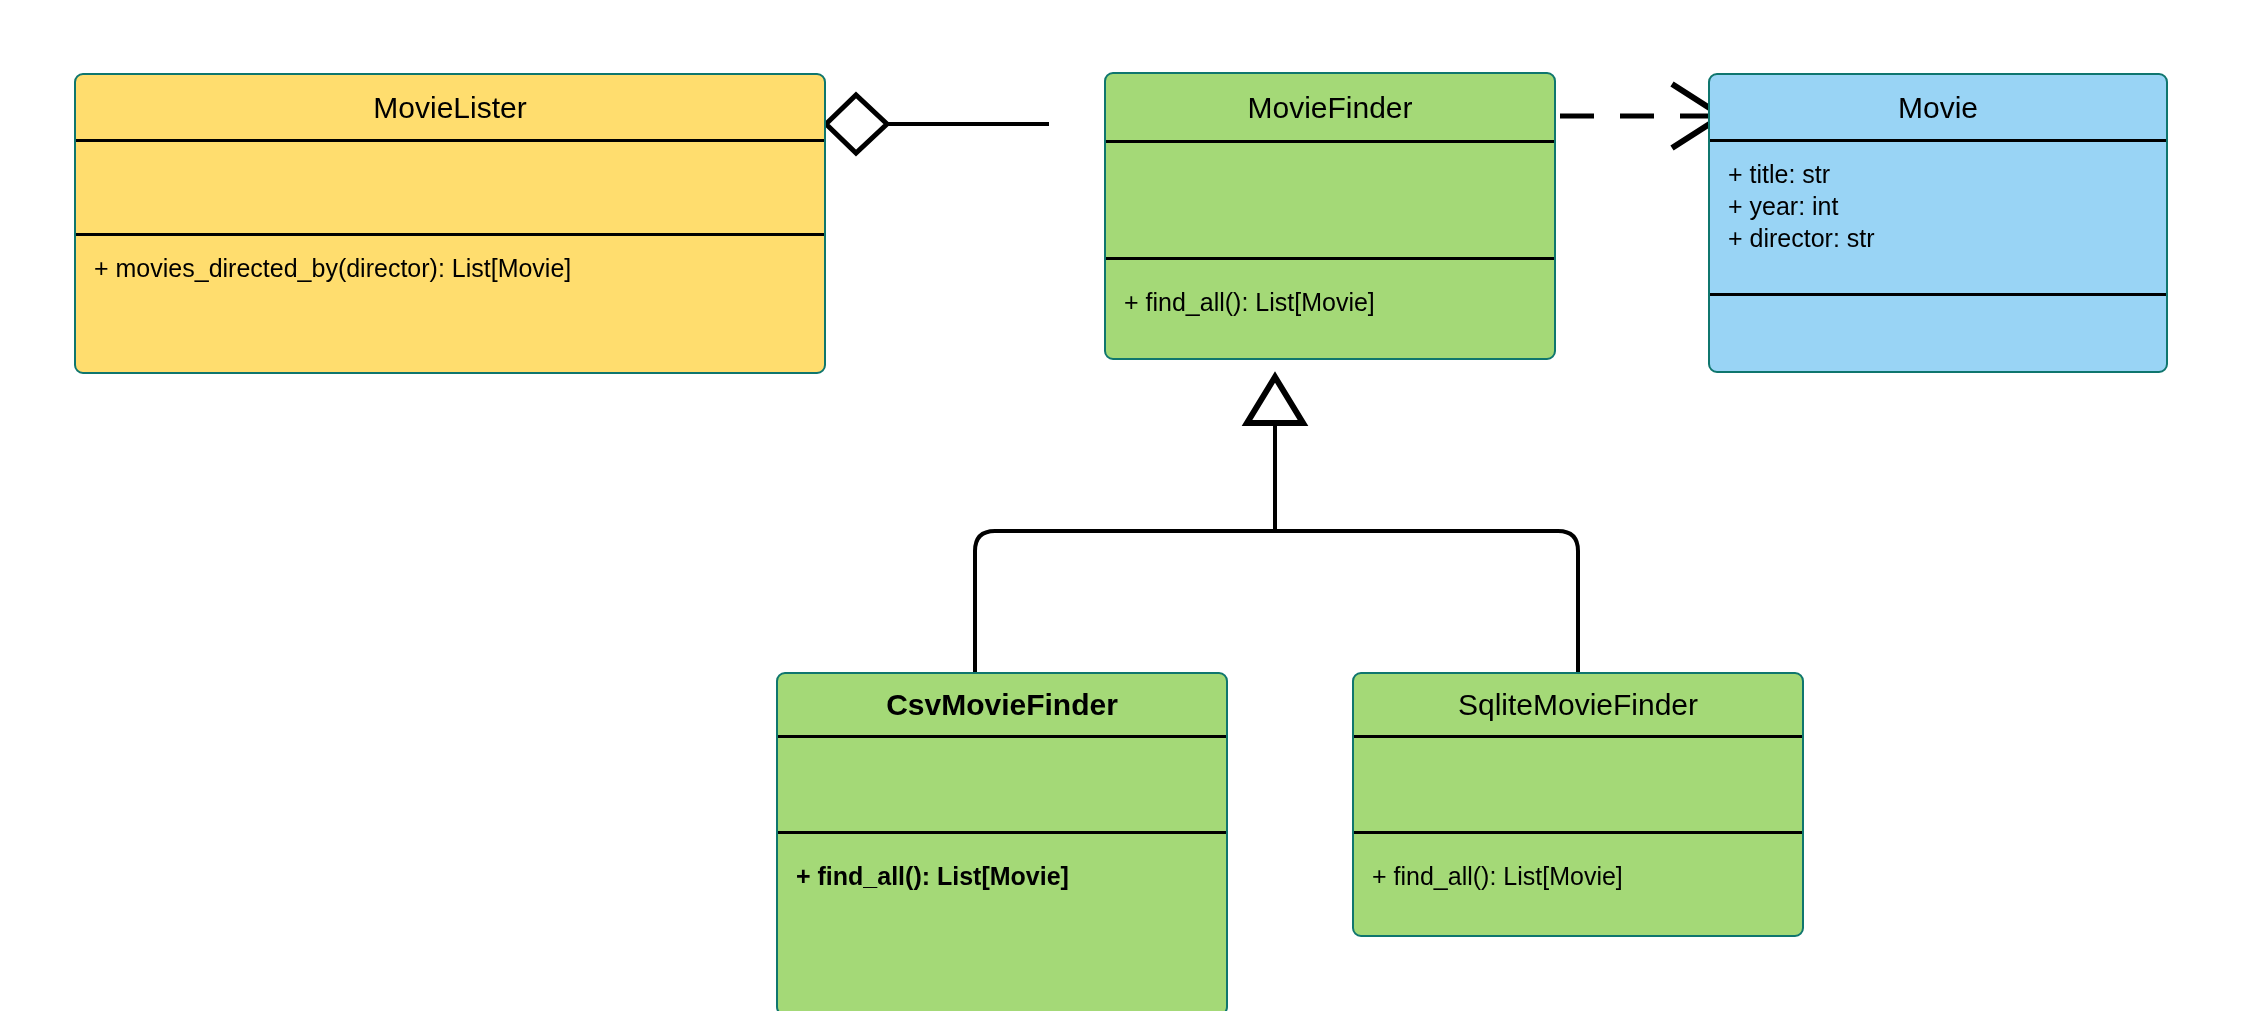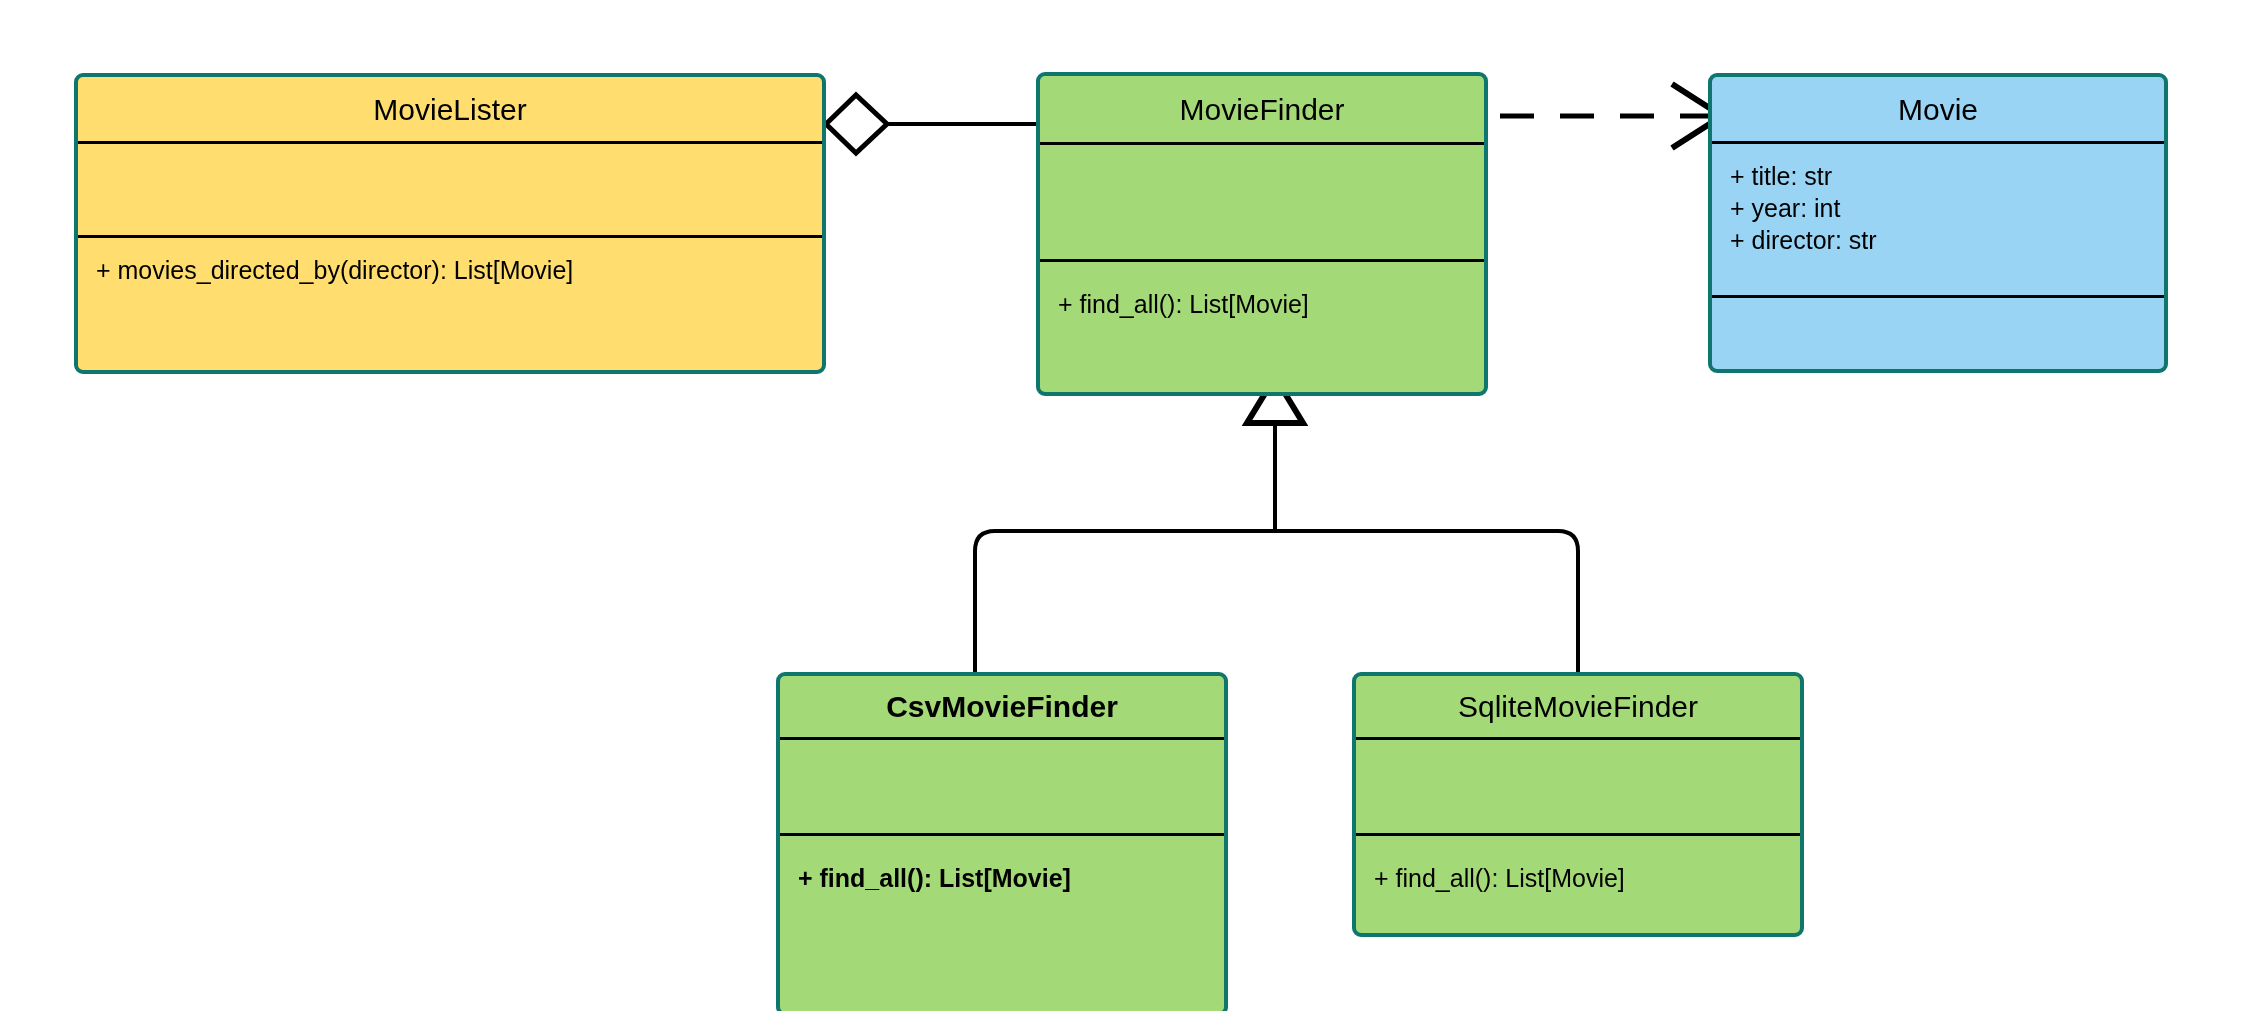--- a/index.html
+++ b/index.html
@@ -23,21 +23,21 @@
     left: 0;
     top: 0;
     width: 2250px;
     height: 1011px;
     z-index: 1;
     pointer-events: none;
   }
   .uml-class {
     position: absolute;
     box-sizing: border-box;
-    border: 4px solid #0f766e;
+    border: 2px solid #0f766e;
     border-radius: 9px;
     z-index: 2;
     overflow: hidden;
     display: flex;
     flex-direction: column;
   }
   .compartment {
     box-sizing: border-box;
     display: flex;
     flex-direction: column;
@@ -102,21 +102,21 @@
   <div class="uml-class fill-yellow" style="left:74px; top:73px; width:752px; height:301px;">
     <div class="compartment title-compartment" style="height:67px;">
       <span class="class-title">MovieLister</span>
     </div>
     <div class="compartment attrs-compartment" style="height:94px;"></div>
     <div class="compartment methods-compartment" style="flex:1 1 auto; padding-top:16px;">
       <div class="member-line">+ movies_directed_by(director): List[Movie]</div>
     </div>
   </div>
 
-  <div class="uml-class fill-green" style="left:1036px; top:72px; width:452px; height:324px;">
+  <div class="uml-class fill-green" style="left:1104px; top:72px; width:452px; height:288px;">
     <div class="compartment title-compartment" style="height:69px;">
       <span class="class-title">MovieFinder</span>
     </div>
     <div class="compartment attrs-compartment" style="height:117px;"></div>
     <div class="compartment methods-compartment" style="flex:1 1 auto; padding-top:26px;">
       <div class="member-line">+ find_all(): List[Movie]</div>
     </div>
   </div>
 
   <div class="uml-class fill-blue" style="left:1708px; top:73px; width:460px; height:300px;">

